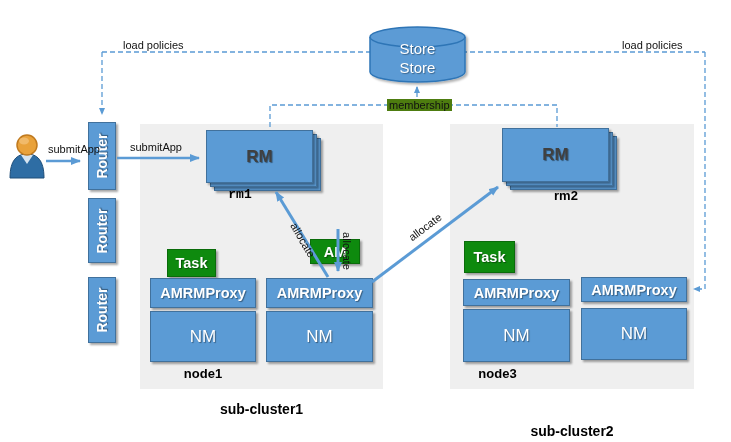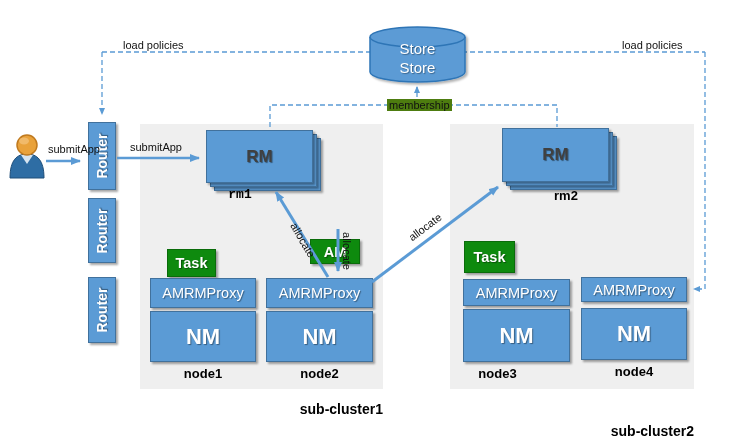--- a/index.html
+++ b/index.html
@@ -20,26 +20,26 @@
     box-shadow:2px 2px 2px rgba(0,0,0,0.35);
     color:#fff;display:flex;align-items:center;justify-content:center;
     text-shadow:1px 1px 1px rgba(0,0,0,0.4);z-index:1;
   }
   .stacklayer{position:absolute;width:100%;height:100%;background:#5b9bd5;
     border:1.5px solid #41719c;box-sizing:border-box;box-shadow:2px 2px 2px rgba(0,0,0,0.35);}
   .rmtext{position:absolute;width:100%;height:100%;display:flex;align-items:center;justify-content:center;
     color:#404040;font-size:17px;font-weight:bold;text-shadow:1px 1px 1px rgba(0,0,0,0.45);}
   .router{z-index:1;}
   .router span{white-space:nowrap;font-size:14px;font-weight:bold;transform:rotate(-90deg);}
-  .nm{font-size:22px;font-weight:700;text-align:right;}
-  .proxy{font-size:14.5px;font-weight:400;}
+  .nm{font-size:17px;font-weight:400;text-align:right;}
+  .proxy{font-size:14.5px;font-weight:700;}
   .gbox{font-size:14.5px;font-weight:600;}
   .lbl{z-index:4;font-size:11px;color:#111;white-space:nowrap;}
   .boldlbl{z-index:4;font-size:13px;font-weight:bold;color:#000;text-align:center;white-space:nowrap;}
-  .title{z-index:4;font-size:14px;font-weight:bold;color:#000;text-align:right;white-space:nowrap;}
+  .title{z-index:4;font-size:14px;font-weight:bold;color:#000;text-align:center;white-space:nowrap;}
   .rot{transform-origin:center center;}
   svg#overlay{position:absolute;left:0;top:0;z-index:2;pointer-events:none;}
   .storetext{
     z-index:3;display:flex;flex-direction:column;align-items:center;justify-content:center;
     color:#fff;font-size:15px;line-height:19px;text-shadow:1px 1px 1px rgba(0,0,0,0.35);
   }
   .membership-lbl{background:#4d7c0f;padding:0 2px;}
 </style>
 </head>
 <body>
@@ -95,37 +95,35 @@
     <span>NM</span>
   </div>
   <div class="abs boldlbl" style="left:150px;top:366px;width:106px;">node1</div>
 
   <div class="abs bluebox proxy" style="left:266px;top:278px;width:107px;height:30px;">
     <span>AMRMProxy</span>
   </div>
   <div class="abs bluebox nm" style="left:266px;top:311px;width:107px;height:51px;">
     <span>NM</span>
   </div>
-  <div class="abs boldlbl" style="left:266px;top:366px;width:107px;">node2</div>
 
   <div class="abs bluebox proxy" style="left:463px;top:279px;width:107px;height:27px;">
     <span>AMRMProxy</span>
   </div>
   <div class="abs bluebox nm" style="left:463px;top:309px;width:107px;height:53px;">
     <span>NM</span>
   </div>
   <div class="abs boldlbl" style="left:444px;top:366px;width:107px;">node3</div>
 
   <div class="abs bluebox proxy" style="left:581px;top:277px;width:106px;height:25px;">
     <span>AMRMProxy</span>
   </div>
   <div class="abs bluebox nm" style="left:581px;top:308px;width:106px;height:52px;">
     <span>NM</span>
   </div>
-  <div class="abs boldlbl" style="left:581px;top:364px;width:106px;">node4</div>
 
   <div class="abs title" style="left:140px;top:401px;width:243px;">sub-cluster1</div>
   <div class="abs title" style="left:450px;top:423px;width:244px;">sub-cluster2</div>
 
   <svg id="overlay" width="731" height="442" viewBox="0 0 731 442">
     <defs>
       <marker id="mBig" markerUnits="userSpaceOnUse" markerWidth="12" markerHeight="10" refX="9" refY="4" orient="auto">
         <path d="M0,0 L10,4 L0,8 Z" fill="#5b9bd5"></path>
       </marker>
       <marker id="mSmall" markerUnits="userSpaceOnUse" markerWidth="9" markerHeight="8" refX="6" refY="3" orient="auto">

